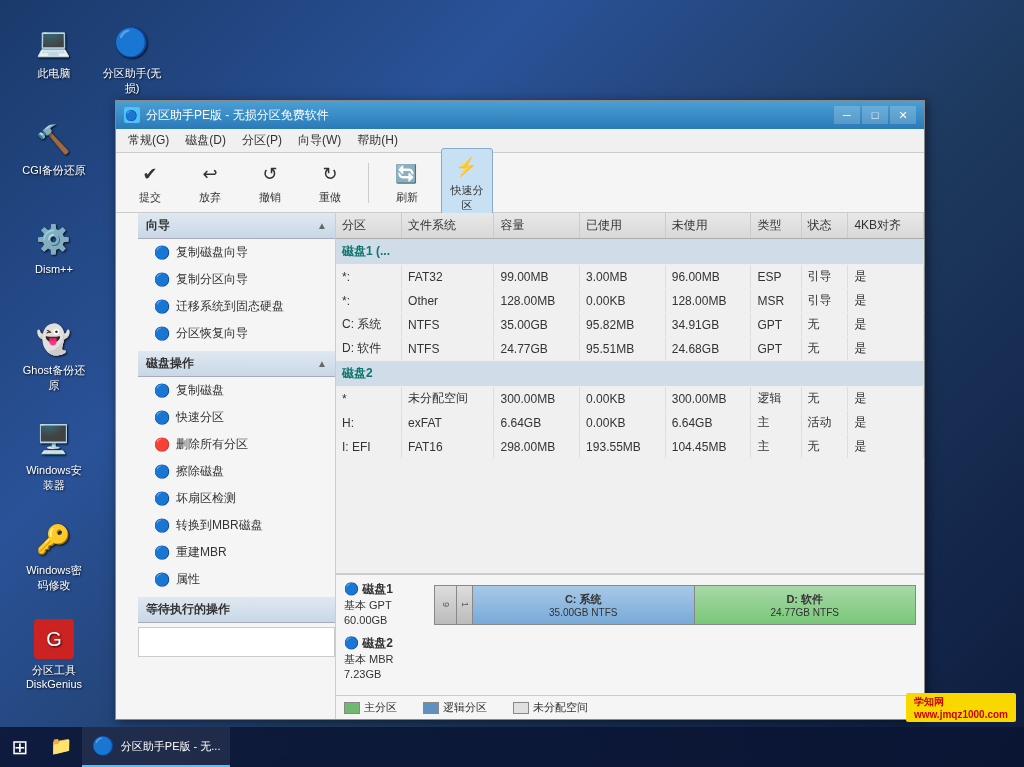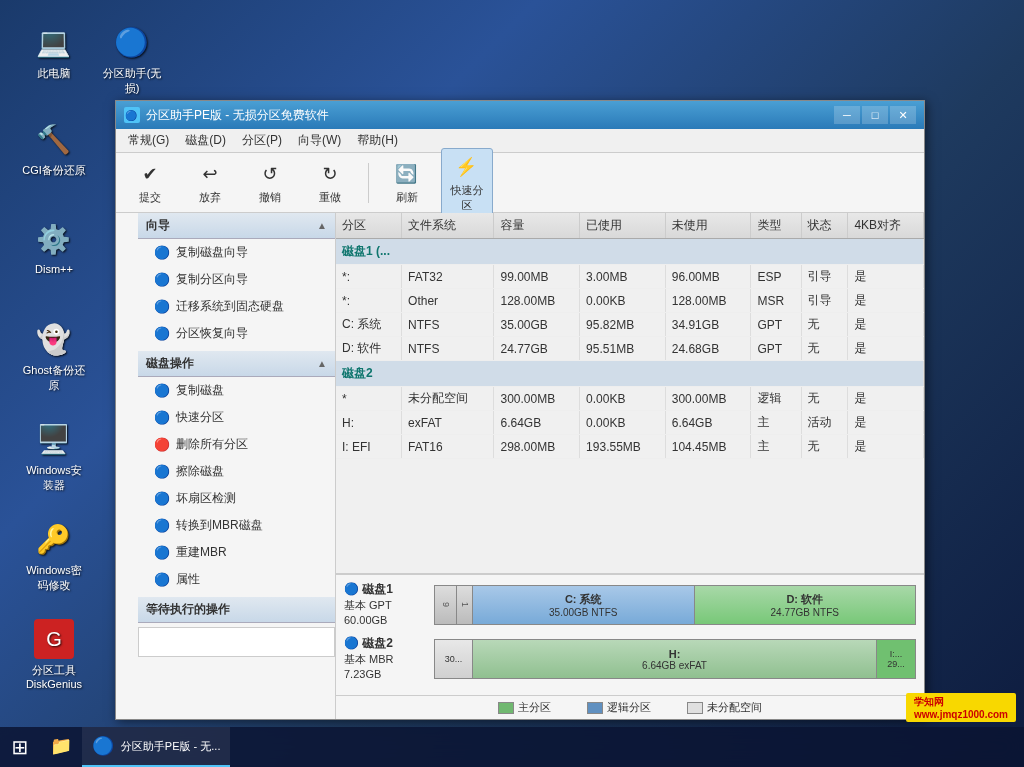--- a/index.html
+++ b/index.html
@@ -296,25 +296,24 @@
     .seg-data { background: linear-gradient(to bottom, #a8d8a8, #78c878); }
     .seg-unallocated { background: linear-gradient(to bottom, #e8e8e8, #d0d0d0); }
     .seg-exfat { background: linear-gradient(to bottom, #b8d8b8, #90c090); }
     .seg-small-green { background: #70c070; width: 20px; flex-shrink: 0; }
 
     
     .legend-area {
       display: flex;
       align-items: center;
       padding: 4px 8px;
-      gap: 36px;
+      gap: 26px;
       background: #f5f5f5;
       border-top: 1px solid #ccc;
       flex-shrink: 0;
-      justify-content: center;
     }
     .legend-item {
       display: flex;
       align-items: center;
       gap: 4px;
       font-size: 11px;
       color: #333;
     }
     .legend-color {
       width: 16px;
@@ -662,33 +661,20 @@
             </div>
           </div>
         </div>
 
         <div class="disk-vis-row">
           <div class="disk-vis-label">
             <div class="disk-name">🔵 磁盘2</div>
             <div>基本 MBR</div>
             <div>7.23GB</div>
           </div>
-          <div class="disk-vis-bar">
-            <div class="disk-seg seg-unallocated" style="flex: 0 0 38px;">
-              <span style="font-size:9px;text-align:center;">30...</span>
-            </div>
-            <div class="disk-seg seg-exfat" style="flex: 1;">
-              <span style="font-weight:bold;font-size:11px;">H:</span>
-              <span style="font-size:10px;">6.64GB exFAT</span>
-            </div>
-            <div class="disk-seg seg-small-green" style="flex: 0 0 38px;">
-              <span style="font-size:9px;text-align:center;">I:...</span>
-              <span style="font-size:9px;">29...</span>
-            </div>
-          </div>
         </div>
       </div>
 
       <div class="legend-area">
         <div class="legend-item">
           <div class="legend-color legend-primary"></div>
           <span>主分区</span>
         </div>
         <div class="legend-item">
           <div class="legend-color legend-logical"></div>

